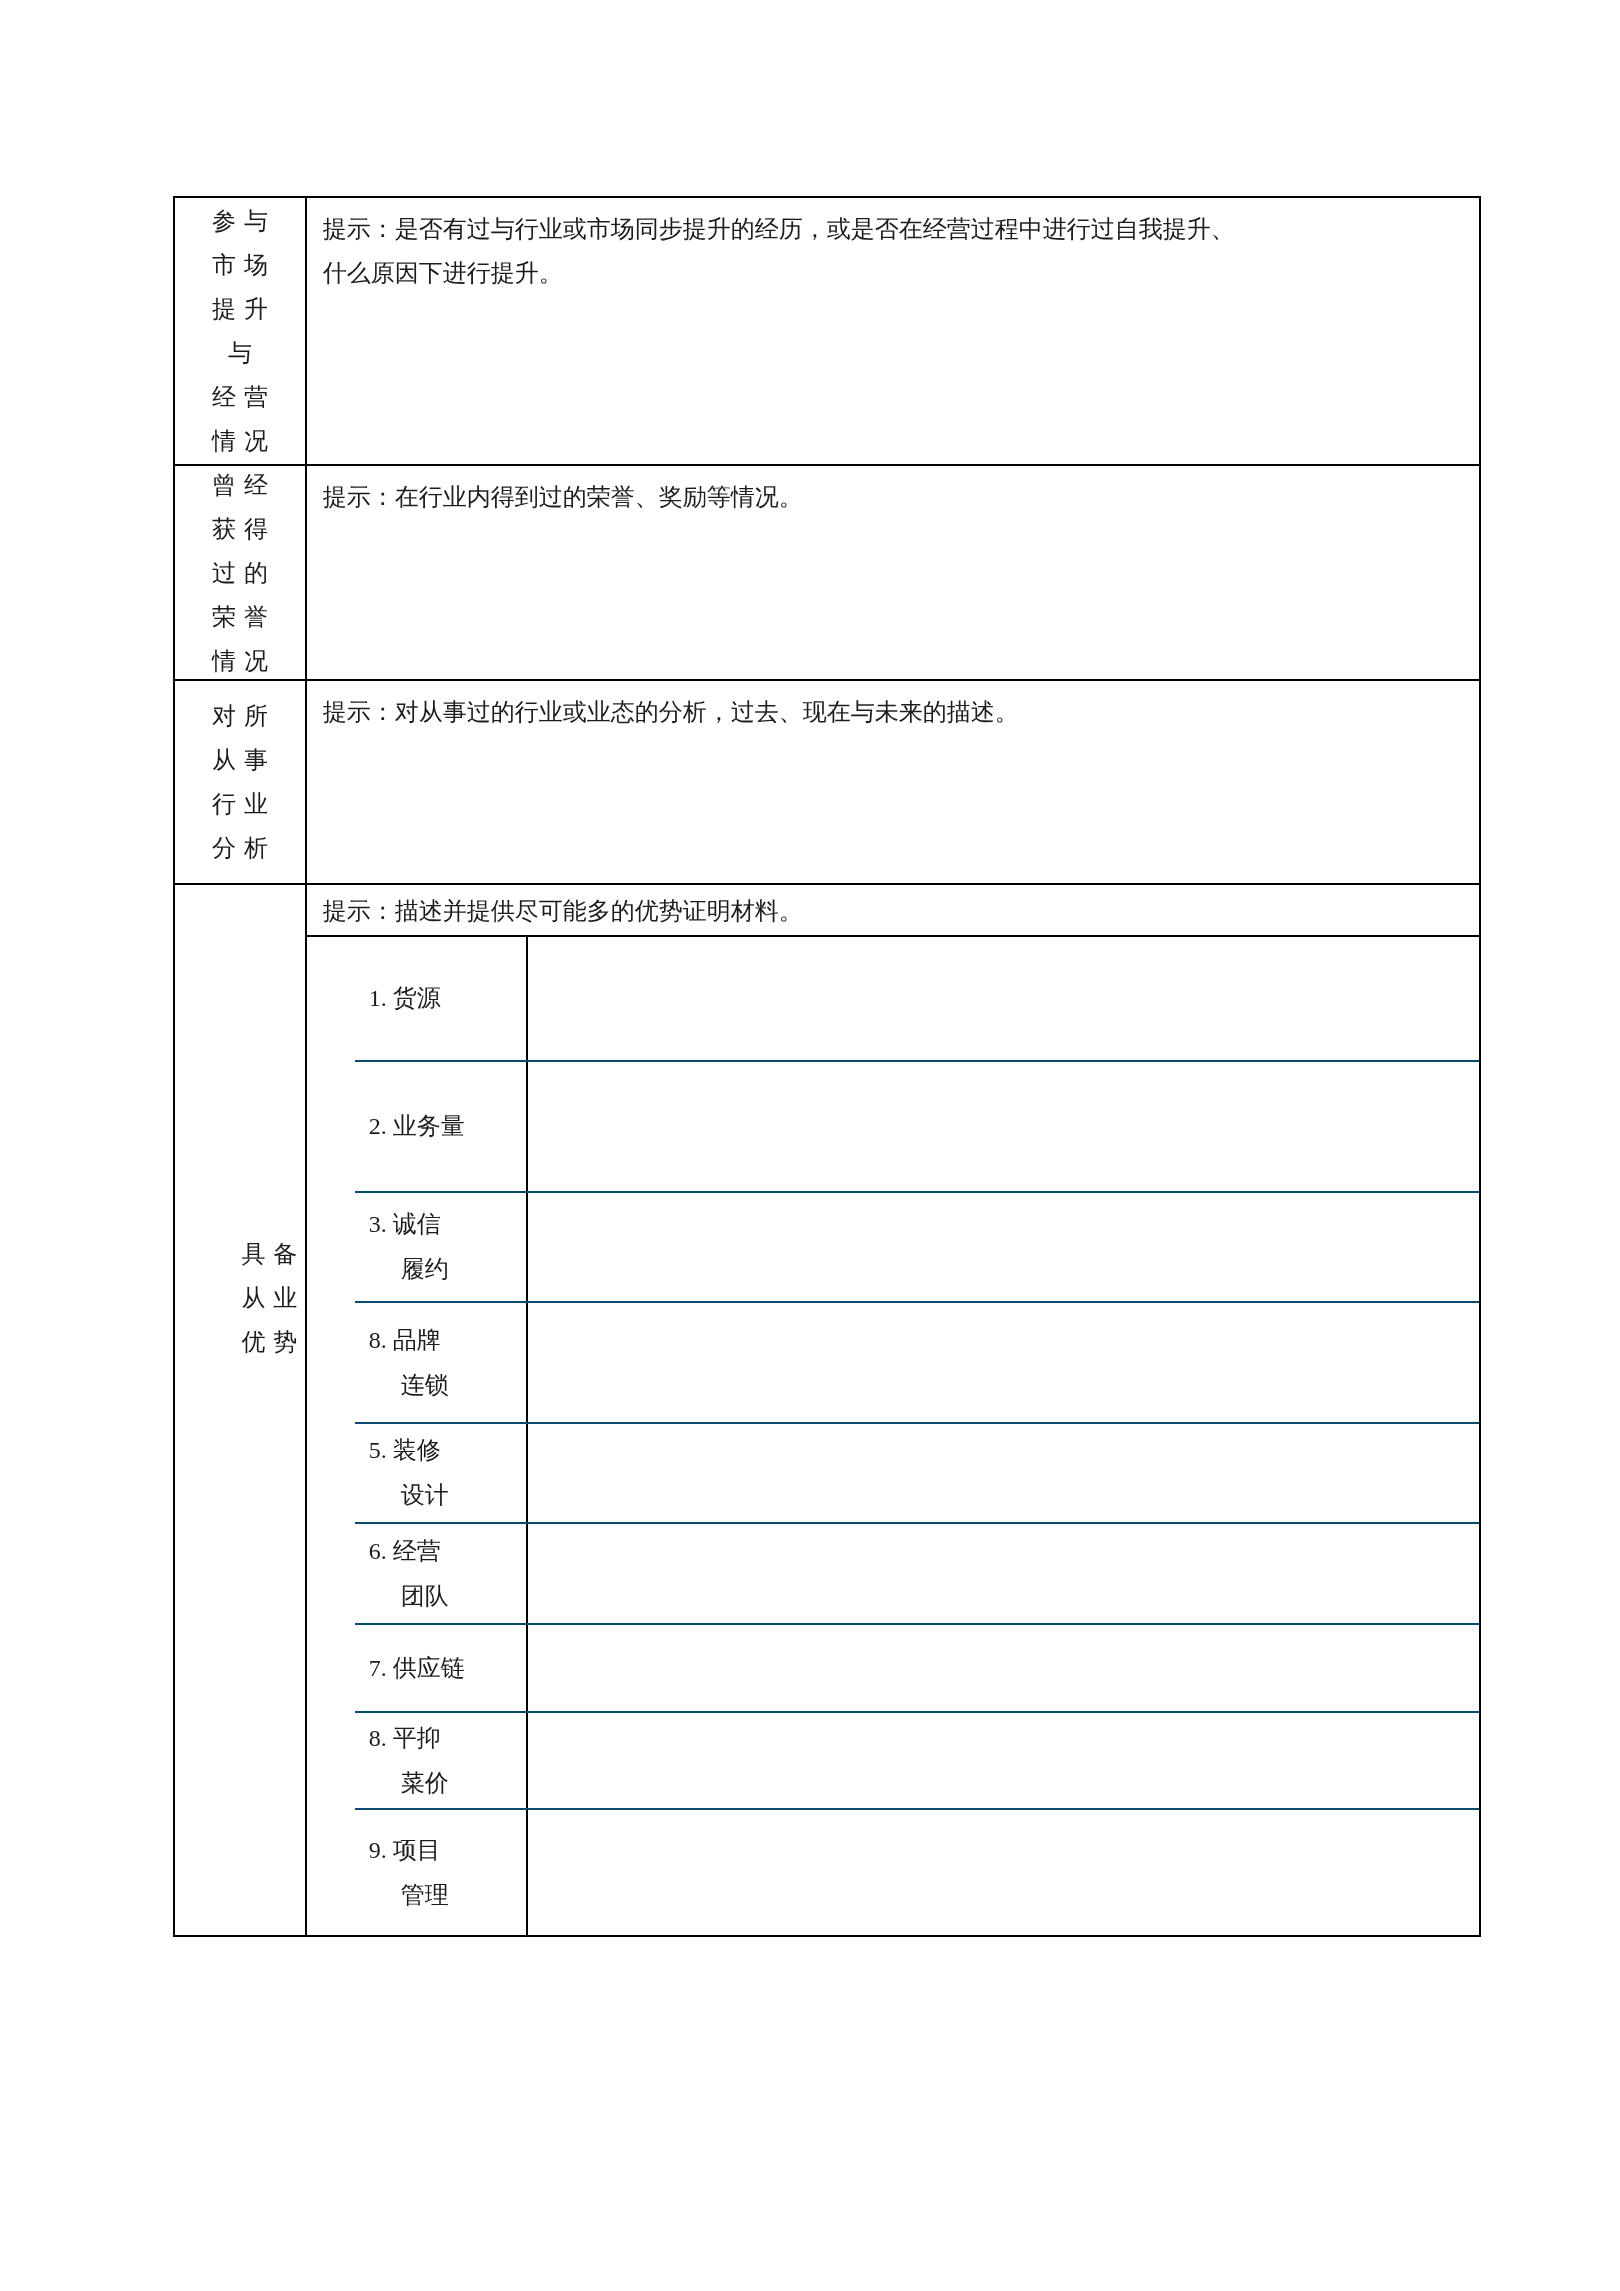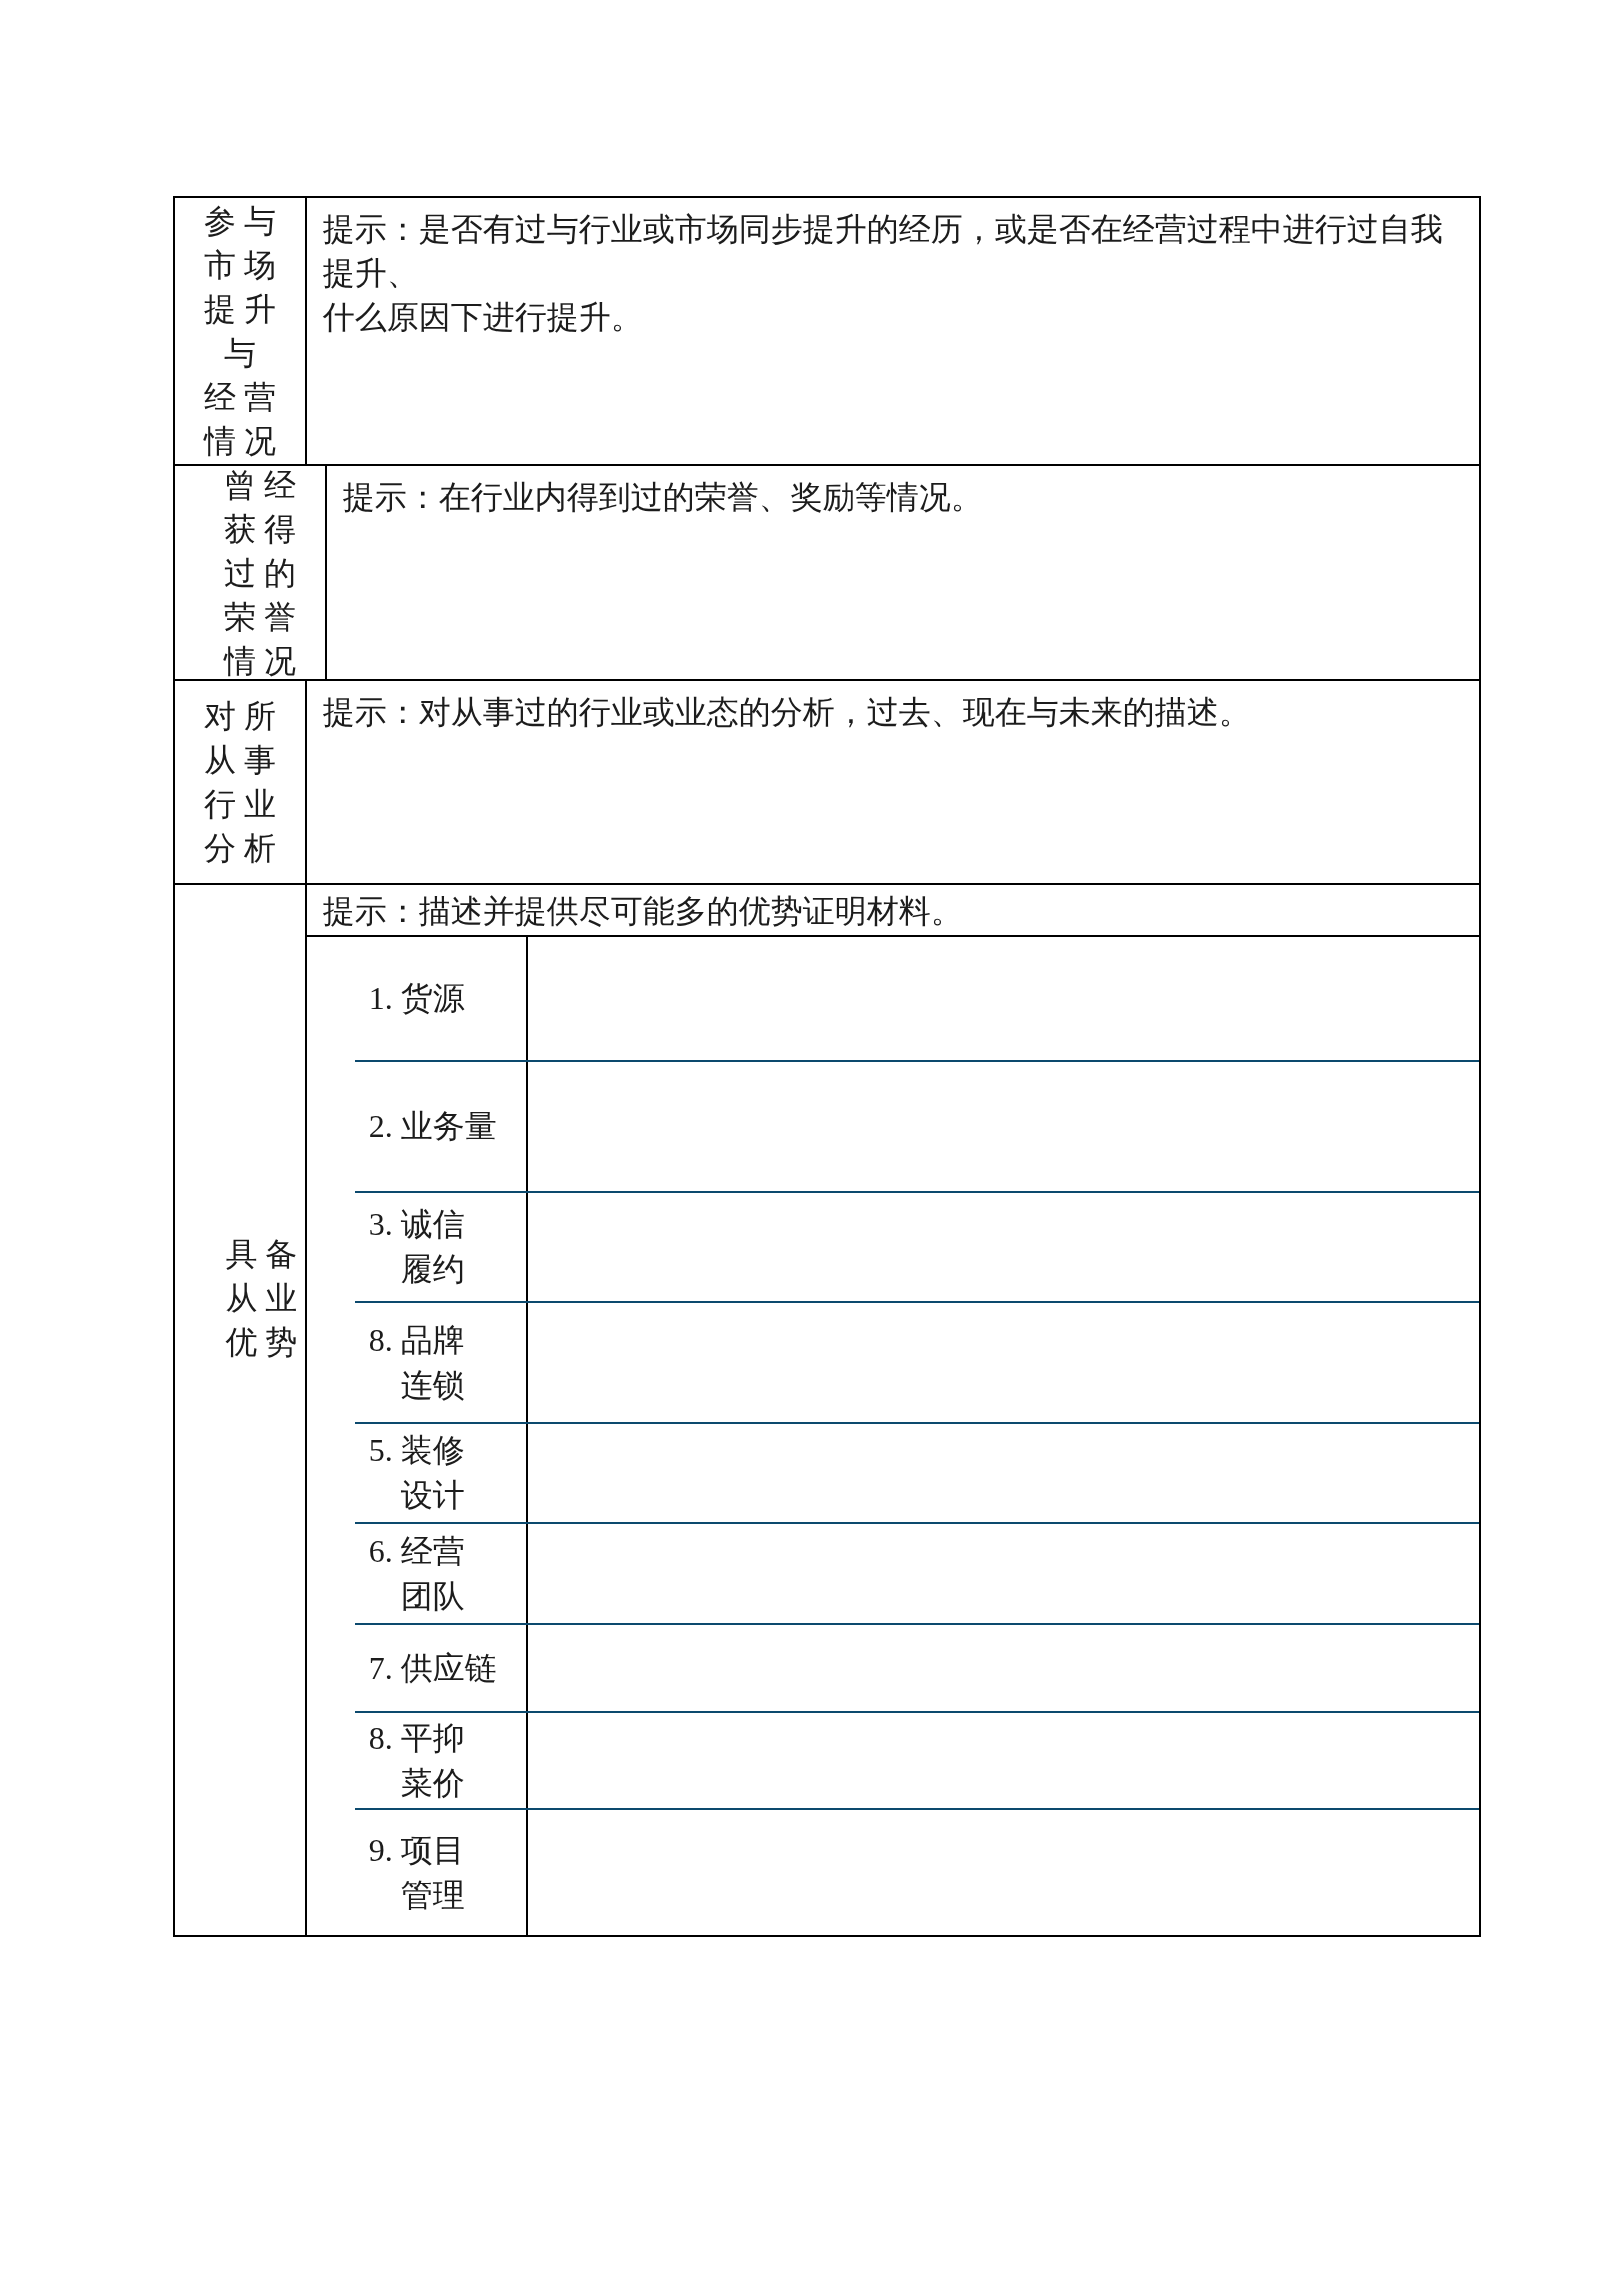--- a/index.html
+++ b/index.html
@@ -10,26 +10,26 @@
     font-family:"Liberation Serif","DejaVu Serif",serif;
     color:#1c1c1c;
     overflow:hidden;
   }
   .form-table{
     position:absolute;left:173px;top:196px;
     width:1308px;height:1741px;
     border:2px solid #000;
     box-sizing:border-box;
     display:flex;flex-direction:column;
-    font-size:32px;
+    font-size:24px;
   }
   .main-row{display:flex;box-sizing:border-box;}
   .main-row + .main-row{border-top:2px solid #000;}
   .row-h1{height:266px;}
-  .row-h2{height:215px;padding-left:20px;}
+  .row-h2{height:215px;}
   .row-h3{height:204px;}
   .row-adv{flex:1;}
   .label-cell{
     width:132px;flex:0 0 132px;
     border-right:2px solid #000;
     box-sizing:border-box;
     display:flex;align-items:center;justify-content:center;
   }
   .v-label{
     display:block;

